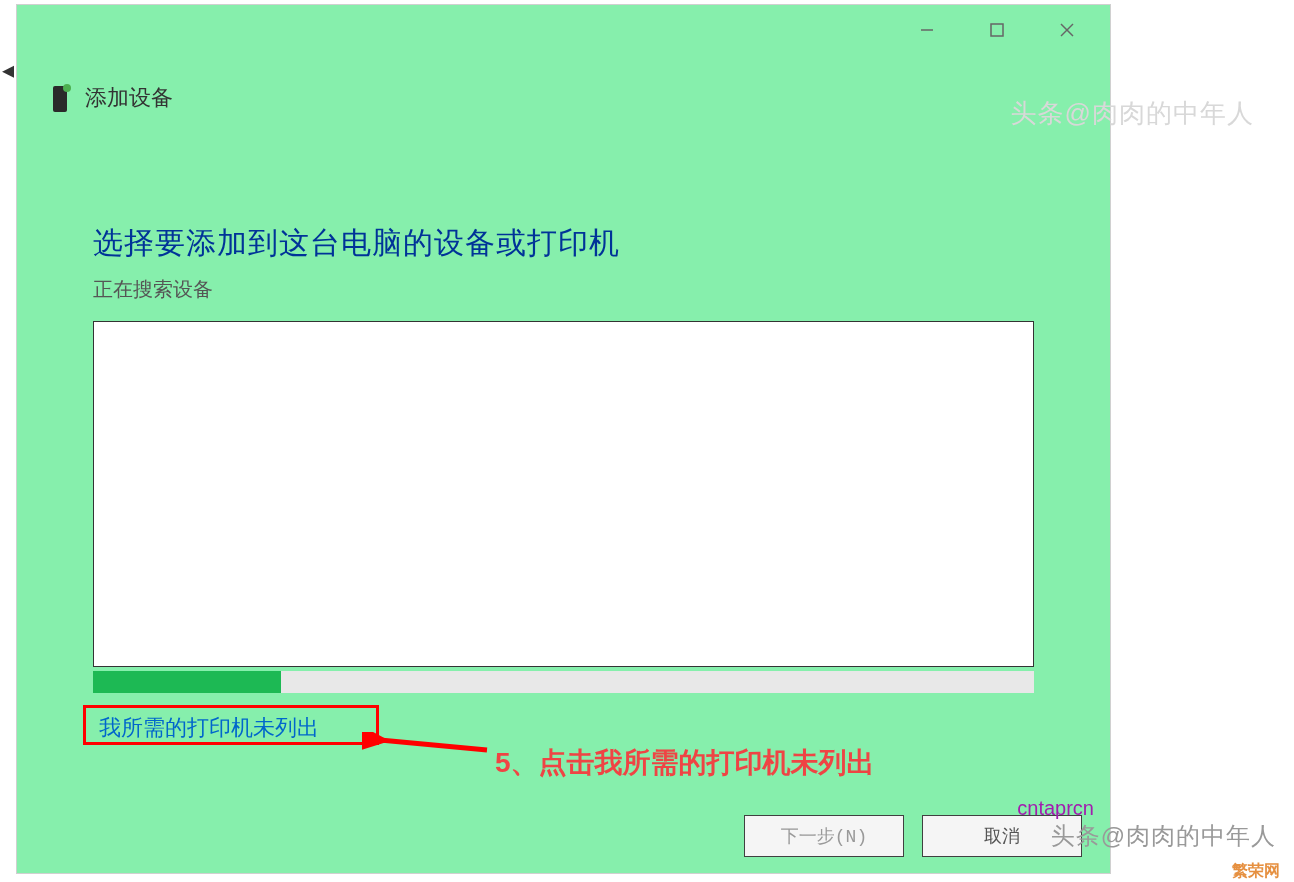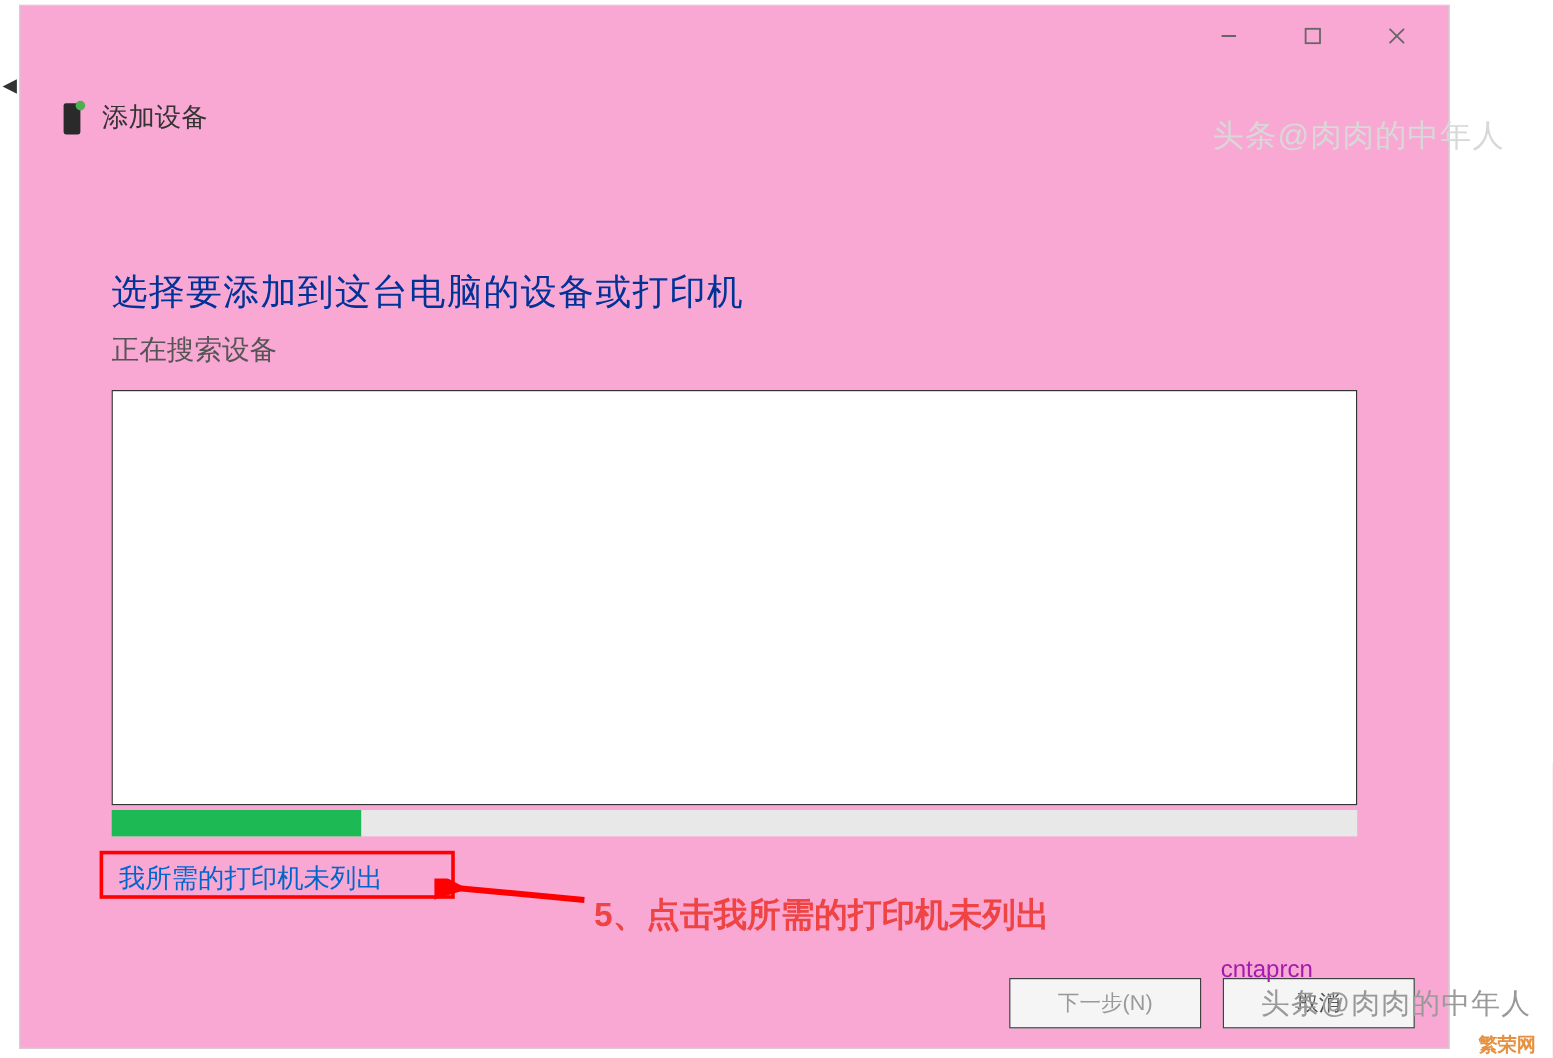--- a/index.html
+++ b/index.html
@@ -12,24 +12,25 @@
       background: #ffffff;
       width: 1294px;
       height: 882px;
       position: relative;
       overflow: hidden;
     }
     .window {
       position: absolute;
       left: 16px;
       top: 4px;
-      width: 1192px;
+      width: 1095px;
       height: 870px;
-      background: #f9a8d4;
+      background: #86efac;
       border: 1px solid #d0d0d0;
+      font-family: Liberation Mono, monospace;
     }
     .titlebar {
       height: 50px;
       display: flex;
       justify-content: flex-end;
       align-items: center;
       padding-right: 8px;
     }
     .win-controls {
       display: flex;
@@ -85,21 +86,21 @@
       padding: 110px 76px 0 76px;
     }
     .main-heading {
       font-size: 30px;
       color: #003398;
       font-weight: 400;
       margin-bottom: 12px;
       letter-spacing: 1px;
     }
     .subheading {
-      font-size: 23px;
+      font-size: 20px;
       color: #555;
       margin-bottom: 18px;
     }
     .device-list {
       width: 100%;
       height: 346px;
       border: 1px solid #333;
       background: #fff;
     }
     .progress-container {

